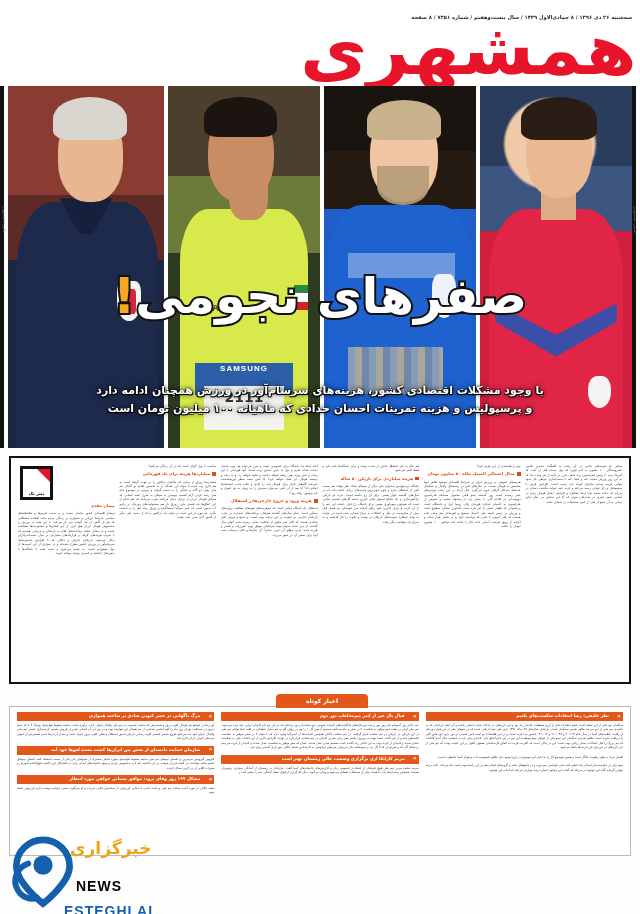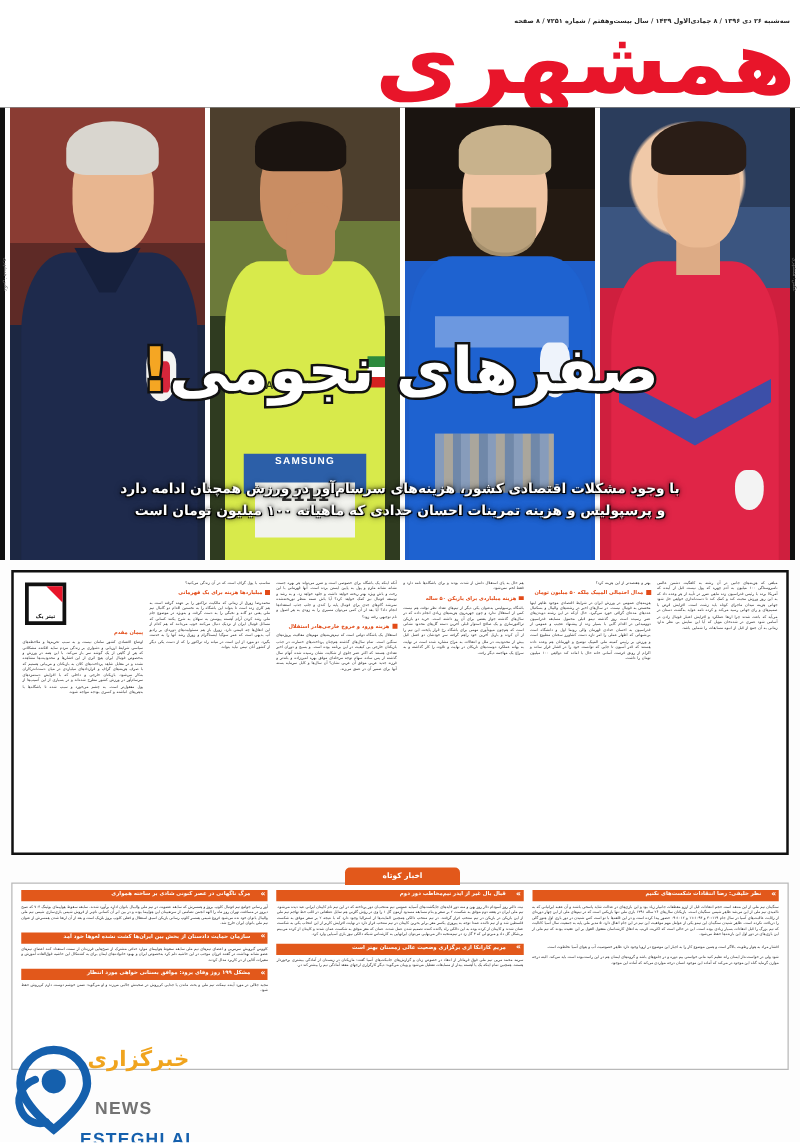--- a/index.html
+++ b/index.html
@@ -280,21 +280,21 @@
   }
   .wm-text-en {
     position: absolute; left: 60px; top: 28px;
     font-size: 14px; font-weight: 800; color: #1560ad;
     letter-spacing: 1px; direction: ltr;
     font-family: "Liberation Sans", sans-serif;
     margin-top: 43px;
   }
   .wm-text-en2 {
     position: absolute; left: 72px; top: 46px;
-    font-size: 14px; font-weight: 800; color: #737373;
+    font-size: 14px; font-weight: 800; color: #000000;
     letter-spacing: 1px; direction: ltr;
     font-family: "Liberation Sans", sans-serif;
   }
 </style>
 </head>
 <body>
 
 <div id="page">
 
   <div class="masthead">

